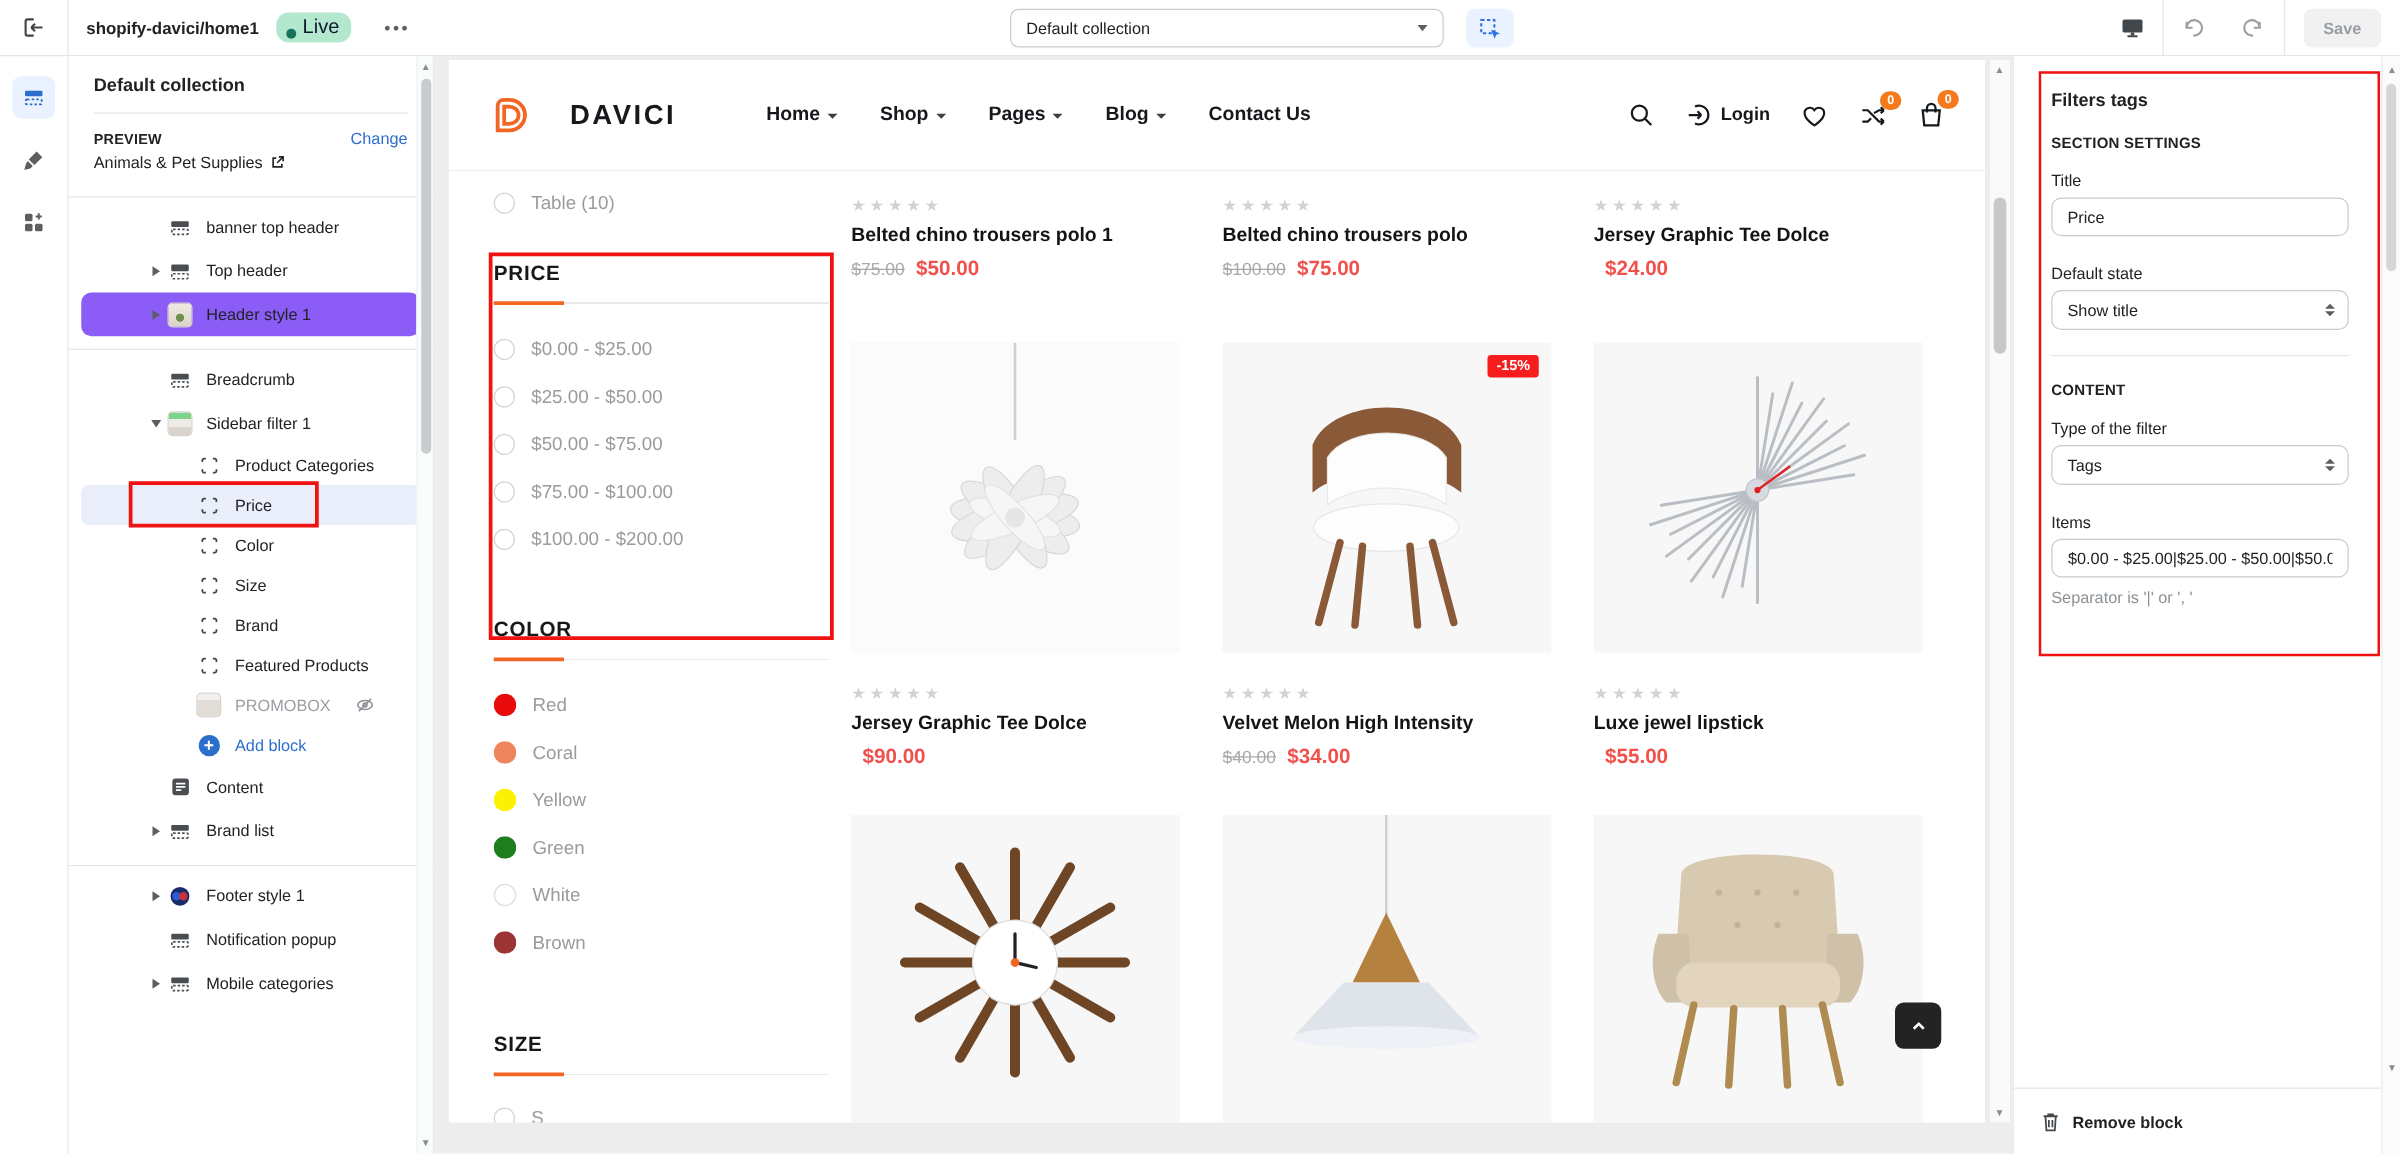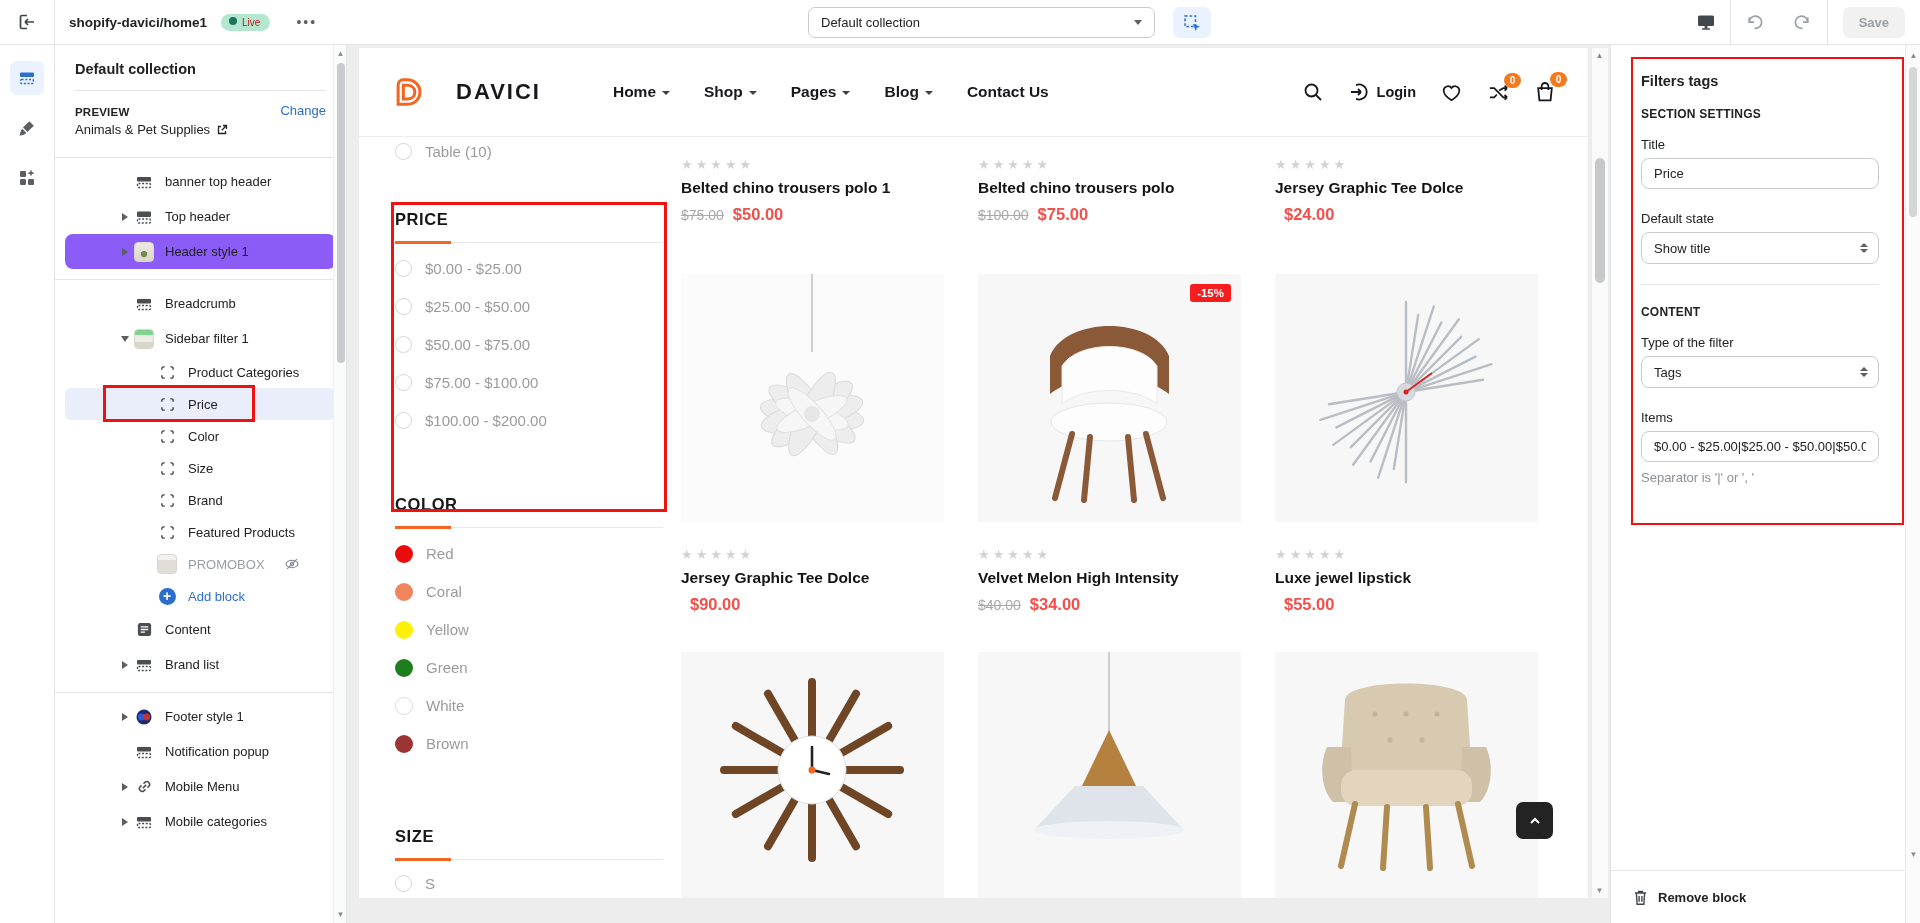--- a/index.html
+++ b/index.html
@@ -3,21 +3,21 @@
 <meta charset="utf-8">
 <style>
   * { margin:0; padding:0; box-sizing:border-box; }
   html,body { width:1920px; height:923px; overflow:hidden; background:#fff;
     font-family:"Liberation Sans","DejaVu Sans",sans-serif; color:#202223; }
 
   
   .topbar { height:45px; display:flex; align-items:center; border-bottom:1px solid #e3e5e7; background:#fff; position:relative; }
   .tb-exit { width:55px; height:45px; display:flex; align-items:center; justify-content:center; border-right:1px solid #e3e5e7; cursor:pointer; }
   .tb-title { margin-left:14px; font-size:13.5px; font-weight:600; color:#202223; }
-  .live-badge { margin-left:14px; display:inline-flex; align-items:flex-start; gap:5px; background:#b3e8cf; color:#b91c1c; font-size:10px; padding:3px 10px 3px 8px; border-radius:10px; }
+  .live-badge { margin-left:14px; display:inline-flex; align-items:flex-end; gap:5px; background:#b3e8cf; color:#0f172a; font-size:16px; padding:3px 10px 3px 8px; border-radius:10px; }
   .live-dot { width:8px; height:8px; border-radius:50%; background:#17745a; }
   .tb-dots { margin-left:26px; color:#5c5f62; font-size:14px; letter-spacing:2px; cursor:pointer; }
   .tb-center { position:absolute; left:808px; top:7px; display:flex; gap:18px; align-items:center; }
   .tb-select { width:347px; height:31px; border:1px solid #c9cccf; border-radius:7px; background:#fff; display:flex; align-items:center; padding:0 12px; font-size:13px; cursor:pointer; }
   .tb-select .grow { flex:1; }
   .caret-down { width:0; height:0; border-top:5px solid #5c5f62; border-left:4.5px solid transparent; border-right:4.5px solid transparent; }
   .tb-pick { width:38px; height:31px; background:#e9f2fe; border-radius:7px; display:flex; align-items:center; justify-content:center; cursor:pointer; }
   .tb-right { margin-left:auto; display:flex; align-items:center; height:45px; }
   .tb-ibtn { width:48px; height:45px; display:flex; align-items:center; justify-content:center; cursor:pointer; }
   .tb-div { width:1px; height:45px; background:#e3e5e7; }
@@ -84,21 +84,21 @@
   .sicon { position:relative; display:flex; align-items:center; gap:7px; cursor:pointer; font-size:14.5px; font-weight:600; color:#17181c; }
   .count-badge { position:absolute; top:-9px; right:-11px; background:#f57a1d; color:#fff; font-size:10px; font-weight:700; min-width:17px; height:15px; border-radius:8px; display:flex; align-items:center; justify-content:center; padding:0 4px; }
 
   .sbody { position:relative; height:746px; }
 
   
   .fcol { position:absolute; left:32px; top:0; width:276px; }
   .fgroup { position:absolute; left:4px; right:4px; }
   .fheading { font-size:16.5px; font-weight:700; letter-spacing:.6px; color:#181818; }
   .funderline { margin-top:12px; height:3px; background:linear-gradient(to right,#f26522 0 56px,transparent 56px), linear-gradient(to bottom, transparent 0 1px, #e8e8e8 1px 2px, transparent 2px); }
-  .fopt { display:flex; gap:13px; height:38px; color:#9b9b9b; font-size:15px; cursor:pointer; }
+  .fopt { display:flex; align-items:center; gap:13px; height:38px; color:#9b9b9b; font-size:15px; cursor:pointer; }
   .radio { width:17px; height:17px; border-radius:50%; border:1.5px solid #d4d4d4; background:#fff; flex:none; }
   .swatch { width:18px; height:18px; border-radius:50%; flex:none; border:1px solid transparent; }
   .swatch.white { border-color:#ddd; }
   .redbox-price { position:absolute; left:0; top:65px; width:276px; height:310px; border:3px solid #f01111; pointer-events:none; z-index:5; }
 
   
   .products { position:absolute; left:322px; top:0; width:857px; display:grid; grid-template-columns:repeat(3,263px); column-gap:34px; }
   .meta { padding-top:20px; height:137px; }
   .meta.r2 { padding-top:25px; height:130px; }
   .stars { font-size:13px; letter-spacing:3px; color:#d2d2d2; }
@@ -412,33 +412,20 @@
         <span class="icon">
             <svg width="18" height="16" viewBox="0 0 18 16">
               <rect x="2" y="3" width="14" height="4.5" rx="1" fill="#4a4e52"></rect>
               <rect x="2.5" y="9.5" width="13" height="4" rx="1" fill="none" stroke="#4a4e52" stroke-width="1.3" stroke-dasharray="2 1.6"></rect>
             </svg>
           </span>
         <span class="row-label">Notification popup</span>
       </div>
 
 
-      <div class="row">
-        <span class="cwrap">
-            <span class="caret-r"></span>
-          </span>
-        <span class="icon">
-            <svg width="17" height="17" viewBox="0 0 18 18" fill="none" stroke="#4a4e52" stroke-width="1.6">
-              <path d="M7.3 10.7l3.4-3.4"></path>
-              <path d="M8 6l1.6-1.6a3 3 0 0 1 4.2 4.2L12.2 10.2"></path>
-              <path d="M10 12l-1.6 1.6a3 3 0 0 1-4.2-4.2L5.8 7.8"></path>
-            </svg>
-          </span>
-        <span class="row-label">Mobile Menu</span>
-      </div>
 
       <div class="row">
         <span class="cwrap">
             <span class="caret-r"></span>
           </span>
         <span class="icon">
             <svg width="18" height="16" viewBox="0 0 18 16">
               <rect x="2" y="3" width="14" height="4.5" rx="1" fill="#4a4e52"></rect>
               <rect x="2.5" y="9.5" width="13" height="4" rx="1" fill="none" stroke="#4a4e52" stroke-width="1.3" stroke-dasharray="2 1.6"></rect>
             </svg>

